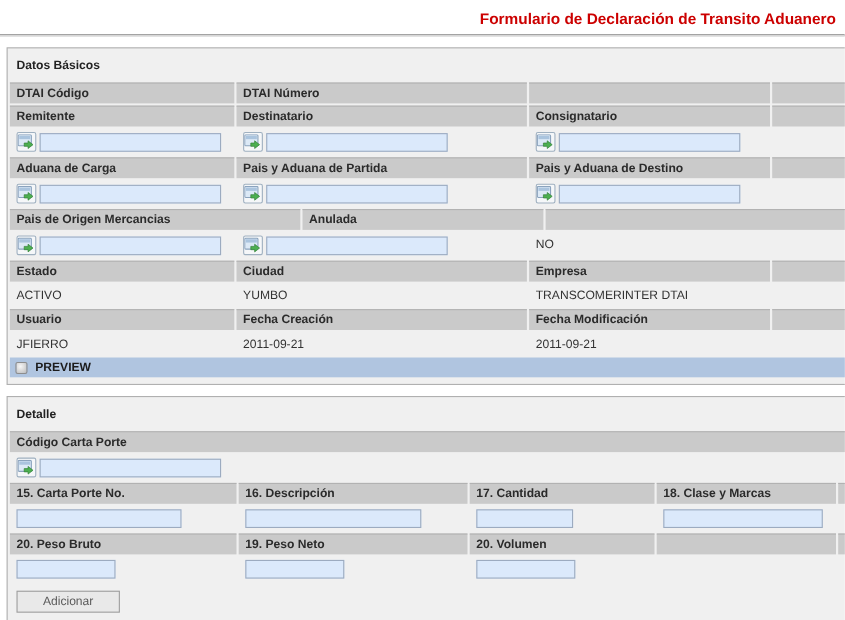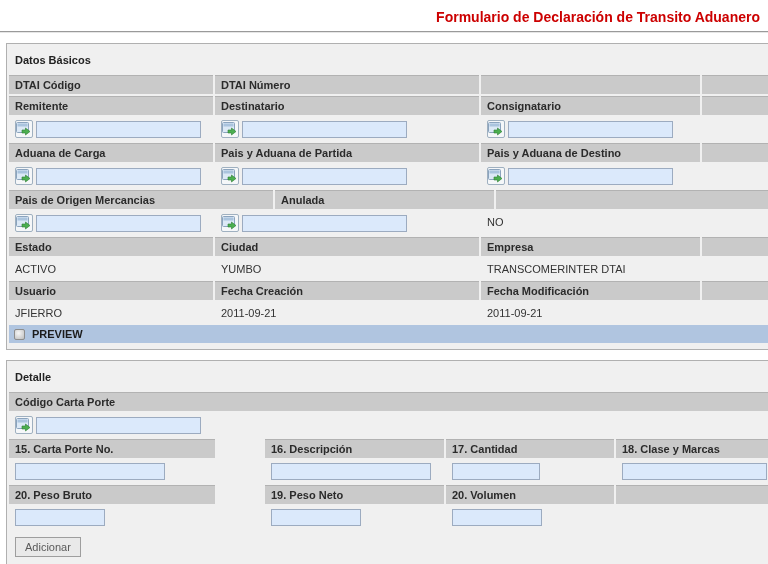--- a/index.html
+++ b/index.html
@@ -14,39 +14,39 @@
   .section-title { font-weight: bold; color: #222; padding: 10px 8px 9px 8px; font-size: 11px; }
 
   .row { display: flex; gap: 2px; padding: 0 2px; margin-bottom: 2px; }
   .cell { padding: 3px 6px; min-height: 18px; }
   .lbl { background: #cacaca; border-top: 1px solid #b2b2b2; font-weight: bold; color: #2b2b2b; }
   .val { color: #333; padding-top: 5px; padding-bottom: 4px; }
 
   
   .c1 { width: 204px; } .c2 { width: 264px; } .c3 { width: 219px; } .c4 { flex: 1; }
   
-  .d1 { width: 206px; } .d2 { width: 179px; margin-left: 48px; } .d3 { width: 168px; } .d4 { width: 163px; } .d5 { flex: 1; }
+  .d1 { width: 206px; } .d2 { width: 208px; } .d3 { width: 168px; } .d4 { width: 163px; } .d5 { flex: 1; }
   .dfull { flex: 1; }
 
   .field { display: flex; align-items: center; gap: 3px; padding: 3px 0 3px 6px; }
   .lookup-btn { width: 18px; height: 18px; display: inline-flex; align-items: center; justify-content: center;
     background: #f5f7f9; border: 1px solid #9fb0c0; border-radius: 2px; cursor: pointer; padding: 0; }
   input[type="text"] { height: 17px; background: #dbe9fb; border: 1px solid #9cabc0;
     font-family: "Liberation Sans", sans-serif; font-size: 11px; padding: 0 3px; }
   .w165 { width: 165px; } .w160 { width: 160px; } .w150 { width: 150px; }
   .w145 { width: 145px; } .w90 { width: 90px; } .w88 { width: 88px; }
 
   .preview-bar { display: flex; align-items: center; gap: 7px; margin: 0 2px;
     background: #b0c5e0; padding: 3px 5px; min-height: 17px; }
   .preview-toggle { width: 11px; height: 11px; border: 1px solid #8d8d8d; border-radius: 2px;
     background: radial-gradient(circle at 40% 35%, #f6f6f6, #bdbdbd); cursor: pointer; padding: 0; }
   .preview-label { font-weight: bold; color: #1c1c1c; }
 
   .btn { background: #e9e9e9; border: 1px solid #9e9e9e; color: #5a5a5a;
-    font-family: "Liberation Sans", sans-serif; font-size: 11px; padding: 3px 9px; cursor: pointer; }
+    font-family: "Liberation Sans", sans-serif; font-size: 11px; padding: 3px 23px; cursor: pointer; }
   .adicionar-wrap { padding: 6px 0 2px 8px; }
 </style>
 </head>
 <body>
 
 <svg width="0" height="0" style="position:absolute">
   <defs>
     <g id="lookup-glyph">
       <rect x="0.5" y="0.5" width="12" height="10" rx="1" fill="#dce9f6" stroke="#8ba3bd"></rect>
       <rect x="1.5" y="1.5" width="10" height="3" fill="#aac4de"></rect>

